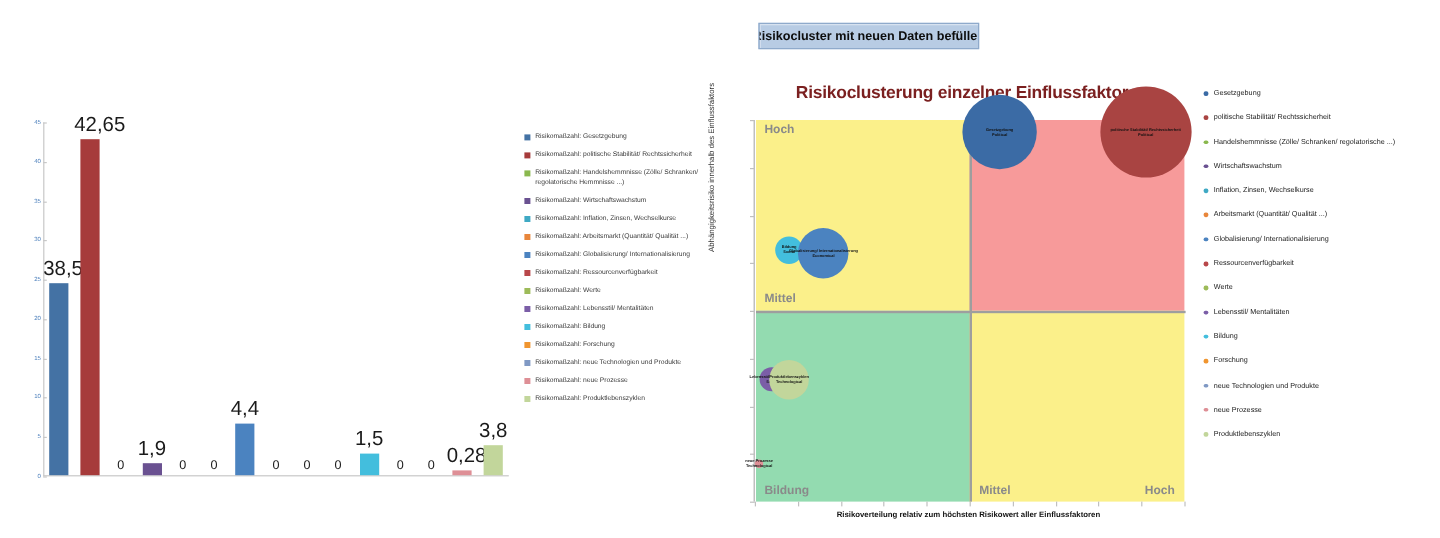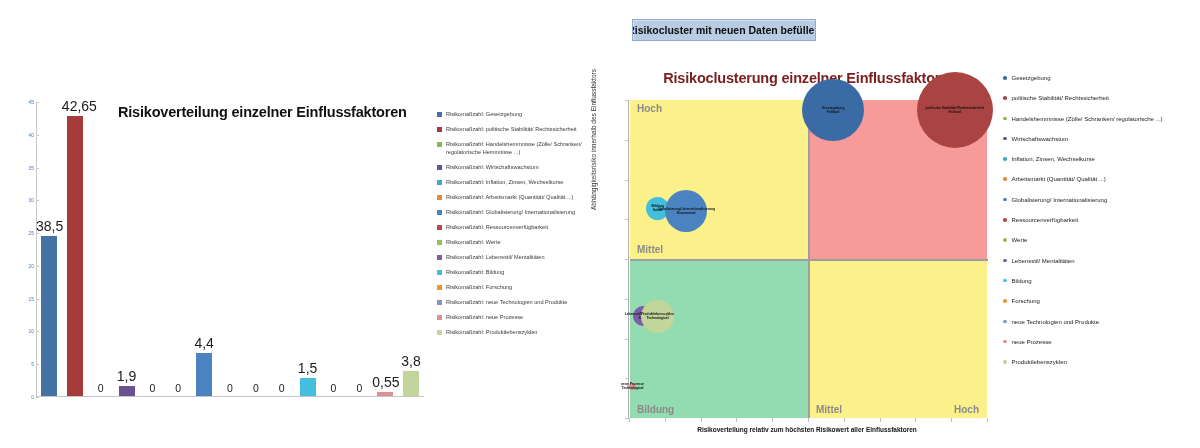--- a/index.html
+++ b/index.html
@@ -14,21 +14,21 @@
   #bar-title{
     position:absolute;left:118px;top:26px;width:300px;
     font-size:14.5px;font-weight:bold;color:#111;letter-spacing:-.2px;
   }
   #bar-plot{position:absolute;left:36px;top:24px;width:388px;height:295px;}
   #y-axis{position:absolute;left:0;top:0;width:1px;height:295px;background:#c8c8c8;}
   .ytick{position:absolute;left:-24px;width:22px;text-align:right;font-size:5px;color:#4a7ebb;line-height:1px;}
   .ytickmark{position:absolute;left:0px;width:3px;height:1px;background:#c8c8c8;}
   #x-axis{position:absolute;left:0;bottom:0;width:388px;height:1px;background:#c8c8c8;}
   .bar{position:absolute;bottom:1px;}
-  .barlabel{position:absolute;font-size:14px;color:#1a1a1a;text-align:center;}
+  .barlabel{position:absolute;font-size:17px;color:#1a1a1a;text-align:center;}
 
   
   #bar-legend{position:absolute;left:437px;top:110px;width:168px;}
   .lg-item{display:flex;align-items:flex-start;margin-bottom:7px;}
   .lg-sw{width:5px;height:5px;margin-top:2px;margin-right:4px;flex:0 0 auto;}
   .lg-tx{font-size:5.6px;color:#3a3a3a;line-height:8px;}
 
   
   #fill-button{
     position:absolute;left:632px;top:19px;width:182px;height:20px;
@@ -80,21 +80,20 @@
   
   #bubble-legend{position:absolute;left:1003px;top:74px;width:196px;}
   .rl-item{display:flex;align-items:flex-start;margin-bottom:12.3px;}
   .rl-sw{width:3.5px;height:3.5px;border-radius:50%;margin-top:2px;margin-right:5px;flex:0 0 auto;}
   .rl-tx{font-size:6px;color:#222;line-height:8px;}
 </style>
 </head>
 <body>
 
 <div id="bar-chart">
-  <div id="bar-title">Risikoverteilung einzelner Einflussfaktoren</div>
   <div id="bar-plot">
     <div id="y-axis"></div>
     <div id="x-axis"></div>
     <div id="ytick-host">
         <div class="ytick" style="top: 0px;">45</div>
         <div class="ytickmark" style="top: 0px;"></div>
         <div class="ytick" style="top: 32.7778px;">40</div>
         <div class="ytickmark" style="top: 32.7778px;"></div>
         <div class="ytick" style="top: 65.5556px;">35</div>
         <div class="ytickmark" style="top: 65.5556px;"></div>
@@ -126,21 +125,21 @@
         <div class="bar" style="left: 160.115px; width: 16.0373px; height: 43.2667px; background: rgb(75, 131, 192);"></div>
         <div class="barlabel" style="left: 155.2px; width: 25.8667px; bottom: 46.2667px;">4,4</div>
         <div class="barlabel" style="left: 181.067px; width: 25.8667px; bottom: 3px; font-size: 10.5px;">0</div>
         <div class="barlabel" style="left: 206.933px; width: 25.8667px; bottom: 3px; font-size: 10.5px;">0</div>
         <div class="barlabel" style="left: 232.8px; width: 25.8667px; bottom: 3px; font-size: 10.5px;">0</div>
         <div class="bar" style="left: 263.581px; width: 16.0373px; height: 18.3556px; background: rgb(67, 190, 221);"></div>
         <div class="barlabel" style="left: 258.667px; width: 25.8667px; bottom: 21.3556px;">1,5</div>
         <div class="barlabel" style="left: 284.533px; width: 25.8667px; bottom: 3px; font-size: 10.5px;">0</div>
         <div class="barlabel" style="left: 310.4px; width: 25.8667px; bottom: 3px; font-size: 10.5px;">0</div>
         <div class="bar" style="left: 341.181px; width: 16.0373px; height: 3.60556px; background: rgb(222, 143, 150);"></div>
-        <div class="barlabel" style="left: 336.267px; width: 25.8667px; bottom: 6.60556px;">0,55</div>
+        <div class="barlabel" style="left: 336.267px; width: 25.8667px; bottom: 6.60556px;">0,28</div>
         <div class="bar" style="left: 367.048px; width: 16.0373px; height: 24.9111px; background: rgb(194, 214, 155);"></div>
         <div class="barlabel" style="left: 362.133px; width: 25.8667px; bottom: 27.9111px;">3,8</div>
       </div>
   </div>
 </div>
 
 <div id="bar-legend">
     <div class="lg-item">
       <span class="lg-sw" style="background: rgb(68, 114, 164);"></span>
       <span class="lg-tx">Risikomaßzahl:  Gesetzgebung</span>

